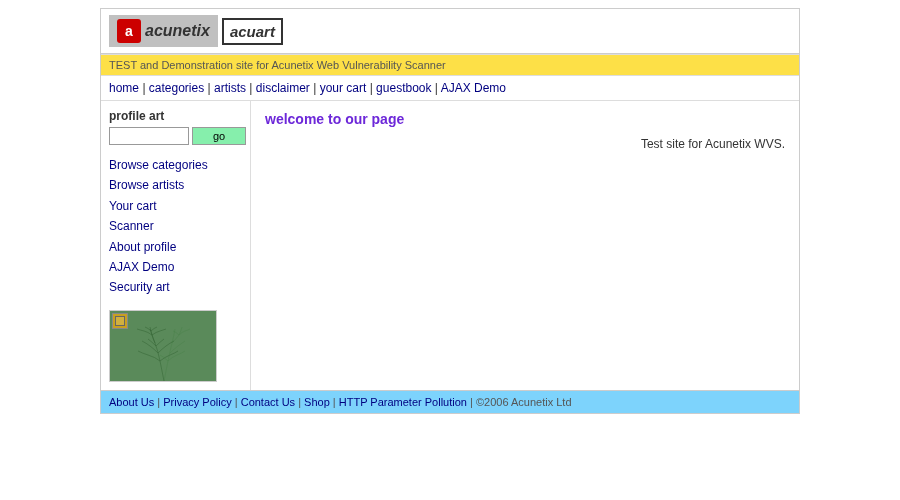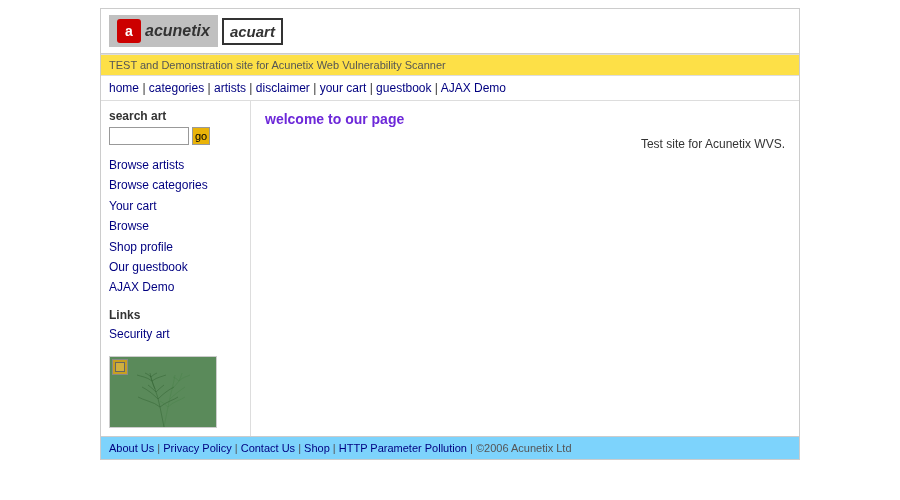--- a/index.html
+++ b/index.html
@@ -115,23 +115,23 @@
     }
 
     #search-input {
       width: 80px;
       border: 1px solid #999;
       padding: 2px 3px;
       font-size: 11px;
     }
 
     #search-go-button {
-      padding: 2px 2px;
+      padding: 2px 20px;
       font-size: 11px;
-      background: #eab308;
+      background: #86efac;
       border: 1px solid #999;
       cursor: pointer;
     }
 
     .sidebar-link {
       display: block;
       color: #000080;
       text-decoration: none;
       font-size: 12px;
       line-height: 1.7;
@@ -254,35 +254,33 @@
     <a href="#">your cart</a>
     <span> | </span>
     <a href="#">guestbook</a>
     <span> | </span>
     <a href="#">AJAX Demo</a>
   </div>
 
   <div id="content-wrapper">
 
     <div id="sidebar">
-      <span id="search-label">search art</span>
+      <span id="search-label">profile art</span>
       <div id="search-form">
         <input type="text" id="search-input" style="">
         <button id="search-go-button">go</button>
       </div>
 
+      <a href="#" class="sidebar-link">Browse categories</a>
       <a href="#" class="sidebar-link">Browse artists</a>
-      <a href="#" class="sidebar-link">Browse categories</a>
       <a href="#" class="sidebar-link">Your cart</a>
-      <a href="#" class="sidebar-link">Browse</a>
-      <a href="#" class="sidebar-link">Shop profile</a>
-      <a href="#" class="sidebar-link">Our guestbook</a>
+      <a href="#" class="sidebar-link">Scanner</a>
+      <a href="#" class="sidebar-link">About profile</a>
       <a href="#" class="sidebar-link">AJAX Demo</a>
 
-      <span class="sidebar-section-title">Links</span>
       <a href="#" class="sidebar-link">Security art</a>
 
       <div id="fractal-image">
         <div id="fractal-canvas">
           <div class="chip-icon">
             <div class="chip-inner"></div>
           </div>
           <svg class="fractal-fern" viewBox="0 0 108 72" xmlns="http://www.w3.org/2000/svg">
 
             <g stroke="#2a5a2a" stroke-width="0.5" fill="none" opacity="0.8">

